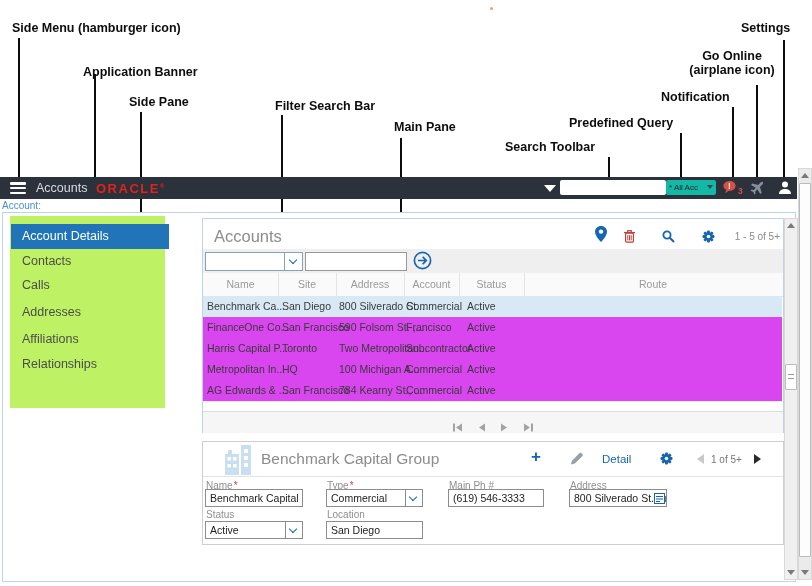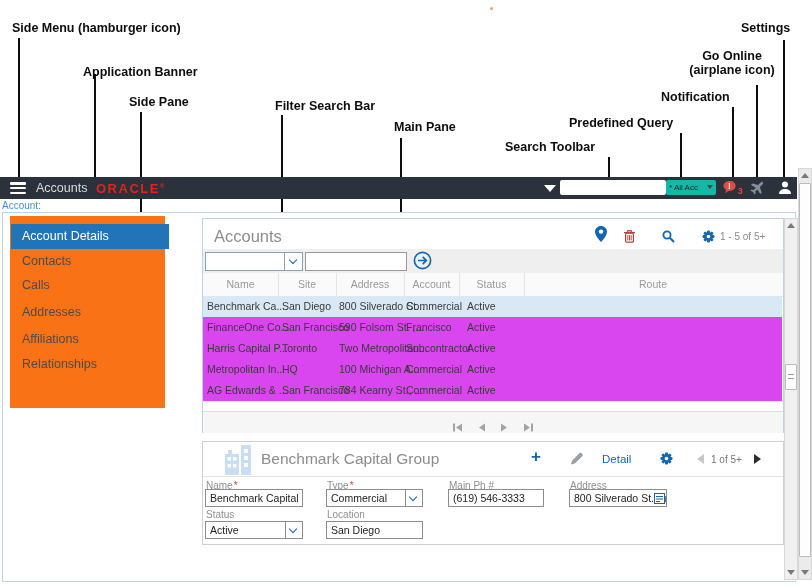--- a/index.html
+++ b/index.html
@@ -36,28 +36,28 @@
   .pdq .dn{float:right;margin:5px 3px 0 0;width:0;height:0;border-left:3.5px solid transparent;
       border-right:3.5px solid transparent;border-top:4px solid #444}
   .notif{position:absolute;left:722px;top:3px;width:24px;height:16px;cursor:pointer}
   .notif-count{position:absolute;left:16px;top:6px;font-size:8.5px;color:#d94f43;font-weight:bold}
   .plane{position:absolute;left:749px;top:3px;width:17px;height:16px;cursor:pointer}
   .person{position:absolute;left:777px;top:3px;width:16px;height:16px;cursor:pointer}
   
   .breadcrumb{position:absolute;left:2px;top:200px;font-size:10px;color:#4a8fd3;cursor:pointer}
   .content-frame{position:absolute;left:2px;top:212px;width:792px;height:368px;border:1px solid #bcd4e8;background:#fff}
   
-  .side-pane{position:absolute;left:10px;top:216px;width:155px;height:192px;background:#f97316}
+  .side-pane{position:absolute;left:10px;top:216px;width:155px;height:192px;background:#bef264}
   .sp-item{position:absolute;left:12px;height:20px;line-height:20px;font-size:12.5px;color:#4c4c4c;cursor:pointer;width:140px}
   .sp-item.sel{left:1px;width:147px;height:25px;line-height:25px;background:#2274b9;color:#fff;padding-left:11px}
   
   .main-pane{position:absolute;left:202px;top:218px;width:580px;height:213px;background:#fff;border:1px solid #bcd4e8}
   .mp-title{position:absolute;left:11px;top:8px;font-size:16.5px;color:#8c8c8c}
   .mp-ico{position:absolute;top:8px;cursor:pointer}
-  .mp-count{position:absolute;left:517px;top:12px;font-size:10px;color:#8a8a8a;width:60px;text-align:left}
+  .mp-count{position:absolute;left:517px;top:12px;font-size:10px;color:#8a8a8a;width:60px;text-align:right}
   .filter-bar{position:absolute;left:0;top:30px;width:580px;height:24px;background:#efefef}
   .f-select{position:absolute;left:2px;top:3px;width:96px;height:17px;background:#fff;border:1px solid #8aa0b5;cursor:pointer}
   .f-select .chevbox{position:absolute;right:0;top:0;width:17px;height:17px;border-left:1px solid #8aa0b5}
   .chev{position:absolute;left:5px;top:4px;width:5px;height:5px;border-right:1.7px solid #1565b0;border-bottom:1.7px solid #1565b0;transform:rotate(45deg)}
   .f-input{position:absolute;left:102px;top:3px;width:94px;height:17px;background:#fff;border:1px solid #999;
       font-size:10.5px;line-height:17px;padding:0 3px;color:#333}
   .f-go{position:absolute;left:210px;top:2px;cursor:pointer}
   .thead{position:absolute;left:0;top:54px;width:580px;height:23px;background:#fafafa;border-bottom:1px solid #dcdcdc}
   .th{position:absolute;top:0;height:23px;line-height:23px;font-size:10.5px;color:#9a9a9a;text-align:center;
       border-right:1px solid #e4e4e4;cursor:pointer}

